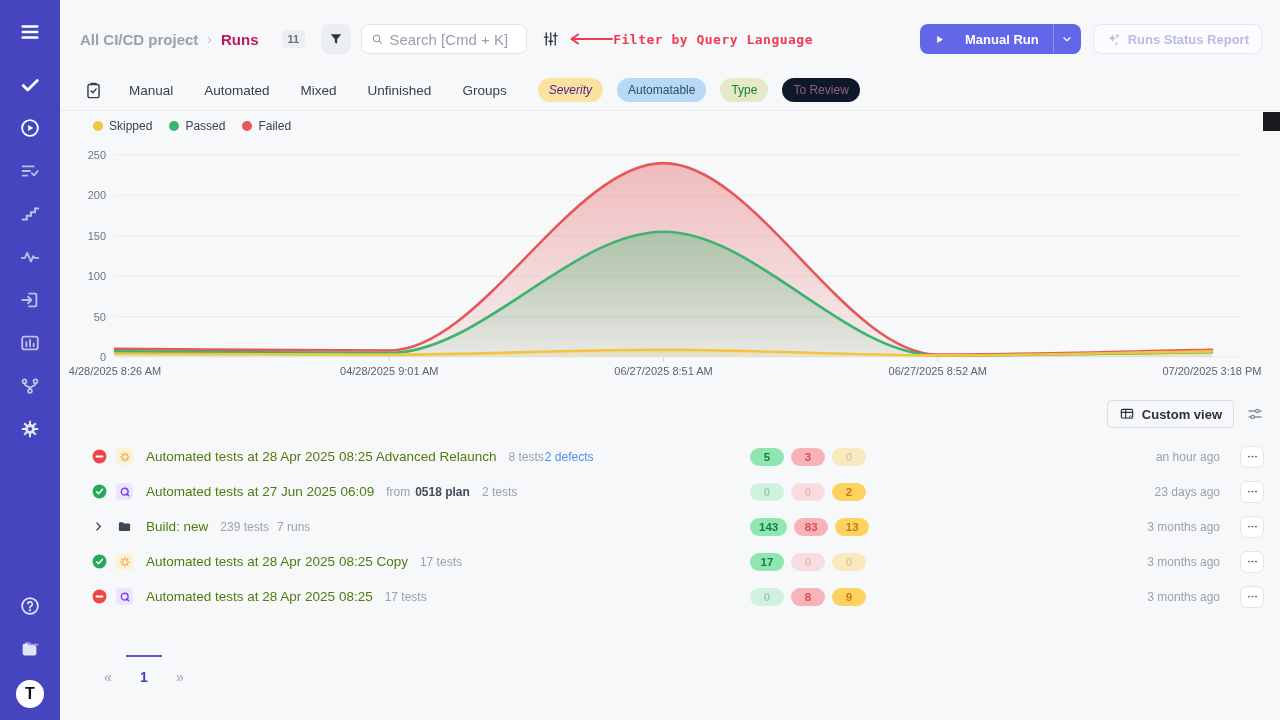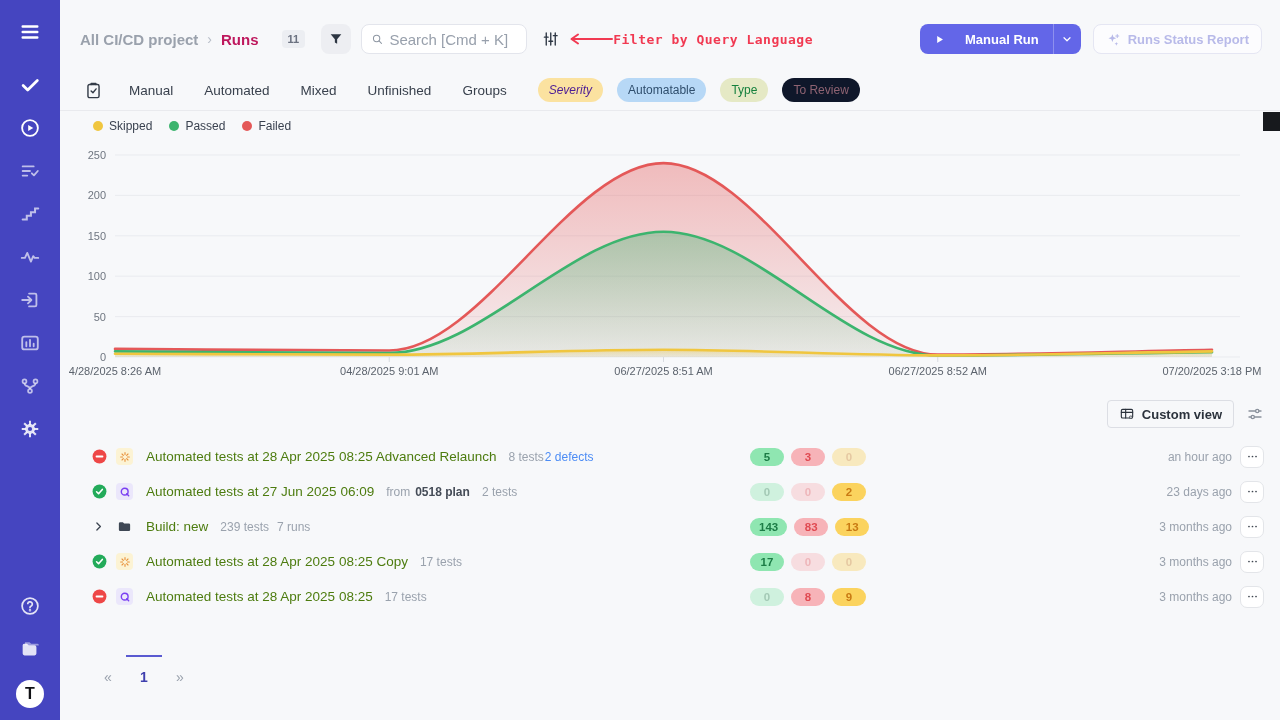--- a/index.html
+++ b/index.html
@@ -93,21 +93,21 @@
   .run-meta.tight { margin-left:8px; }
   .run-plan { margin-left:5px; font-size:12px; font-weight:bold; color:#454c57; }
   .run-defects { margin-left:1px; font-size:12px; color:#4c8cf5; cursor:pointer; text-decoration:none; }
   .badges { position:absolute; left:690px; top:50%; transform:translateY(-50%); display:flex; gap:7px; }
   .badge { min-width:34px; height:18px; border-radius:10px; font-size:11.5px; font-weight:bold;
            display:flex; align-items:center; justify-content:center; padding:0 9px; }
   .badge.b-passed { background:#8fe6b1; color:#1c7c46; }
   .badge.b-failed { background:#f7b3b8; color:#e04a52; }
   .badge.b-skipped { background:#fbd35e; color:#c97a13; }
   .badge.dim { opacity:.38; }
-  .run-time { position:absolute; right:48px; font-size:12px; color:#9aa2ad; }
+  .run-time { position:absolute; right:60px; font-size:12px; color:#9aa2ad; }
   .more-btn { position:absolute; right:16px; width:24px; height:22px; border-radius:7px; border:1px solid #e3e5e9;
               background:#fff; cursor:pointer; display:flex; align-items:center; justify-content:center; }
 
   
   .pagination { margin-top:41px; padding-left:30px; display:flex; }
   .page-btn { width:36px; height:32px; background:none; border:none; border-top:2px solid transparent;
               color:#9aa2ad; font-size:14px; cursor:pointer; padding-top:10px; text-align:center;
               font-family:"Liberation Sans",sans-serif; }
   .page-btn.active { border-top:2px solid #5a5ad1; color:#3f3fae; font-weight:bold; }
 

